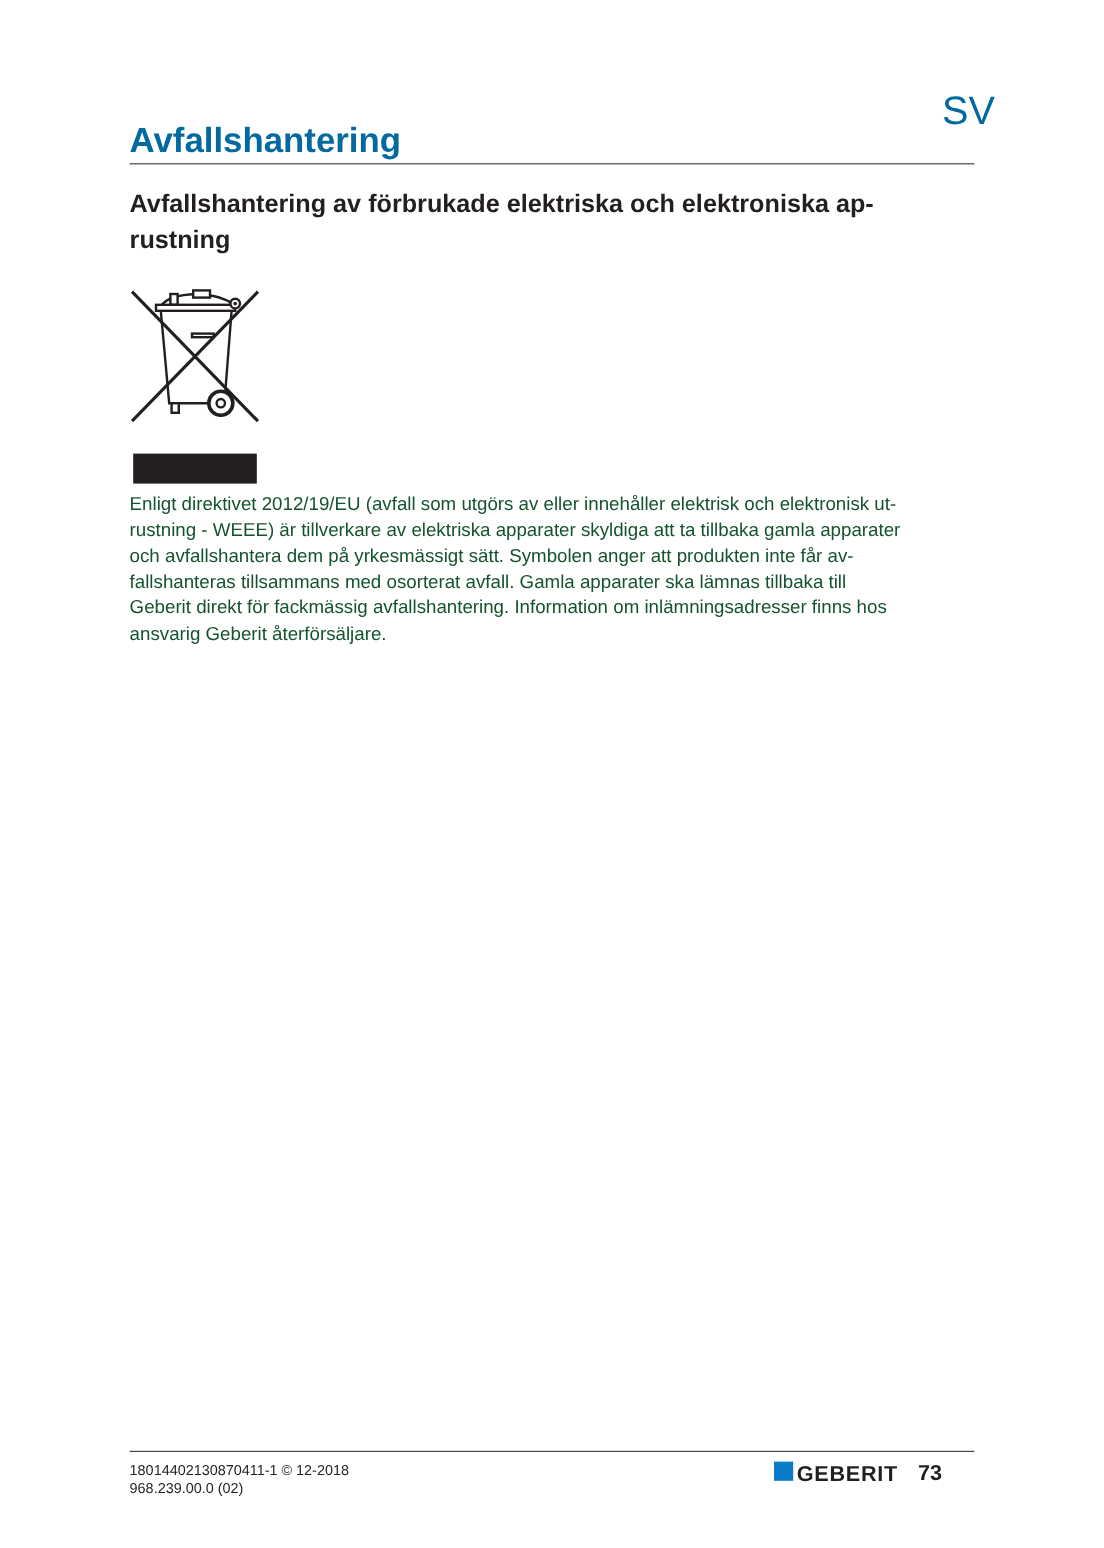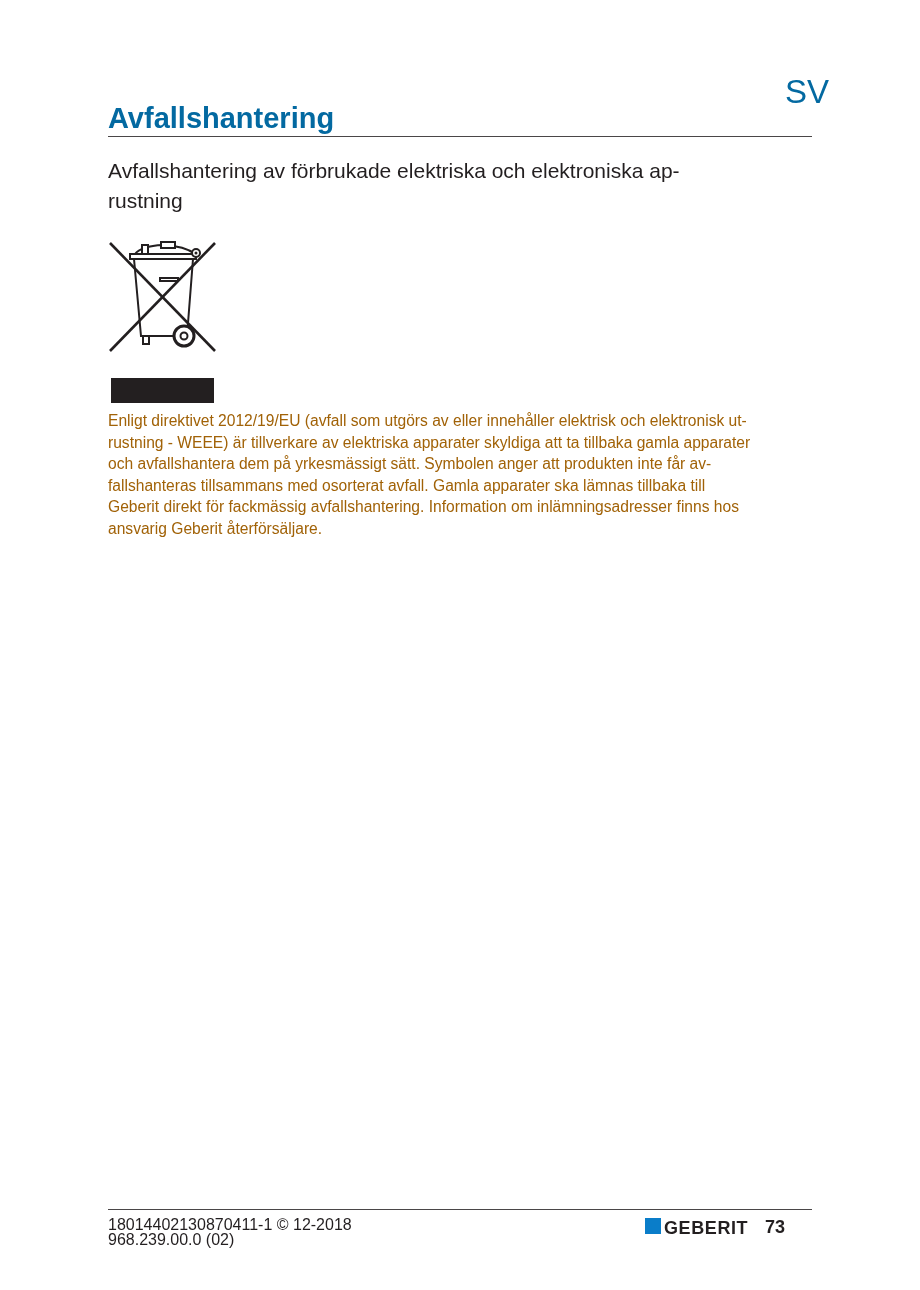--- a/index.html
+++ b/index.html
@@ -43,21 +43,21 @@
       border-top: 1.5px solid #4a4647;
     }
     .section-title {
       position: absolute;
       left: 108px;
       top: 156px;
       width: 700px;
       margin: 0;
       font-size: 21px;
       line-height: 30px;
-      font-weight: normal;
+      font-weight: bold;
       color: #231f20;
     }
     .weee-icon {
       position: absolute;
       left: 107px;
       top: 238px;
       width: 112px;
       height: 118px;
     }
     .weee-bar {
@@ -69,45 +69,45 @@
       background: #231f20;
     }
     .body-text {
       position: absolute;
       left: 108px;
       top: 410px;
       width: 712px;
       margin: 0;
       font-size: 15.6px;
       line-height: 21.6px;
-      color: #a16207;
+      color: #14532d;
     }
     .body-text span { display: block; white-space: nowrap; }
     .footer-rule {
       position: absolute;
       left: 108px;
       top: 1209px;
       width: 704px;
       height: 0;
       border-top: 1.2px solid #4a4647;
     }
     .doc-id {
       position: absolute;
       left: 108px;
       top: 1218px;
-      font-size: 16px;
+      font-size: 12px;
       line-height: 14px;
       color: #231f20;
       text-align: right;
     }
     .doc-number {
       position: absolute;
       left: 108px;
       top: 1233px;
-      font-size: 16px;
+      font-size: 12px;
       line-height: 14px;
       color: #231f20;
     }
     .brand {
       position: absolute;
       left: 645px;
       top: 1218px;
       display: flex;
       align-items: flex-start;
       gap: 3px;

